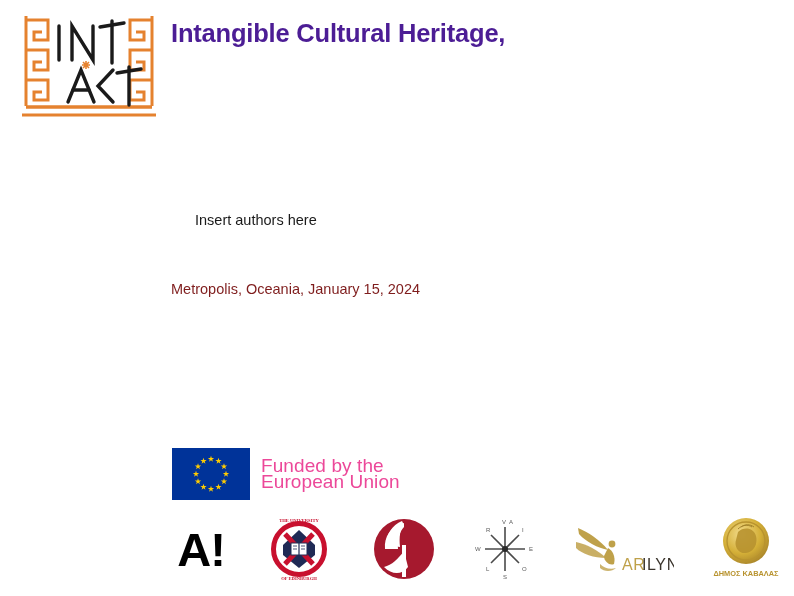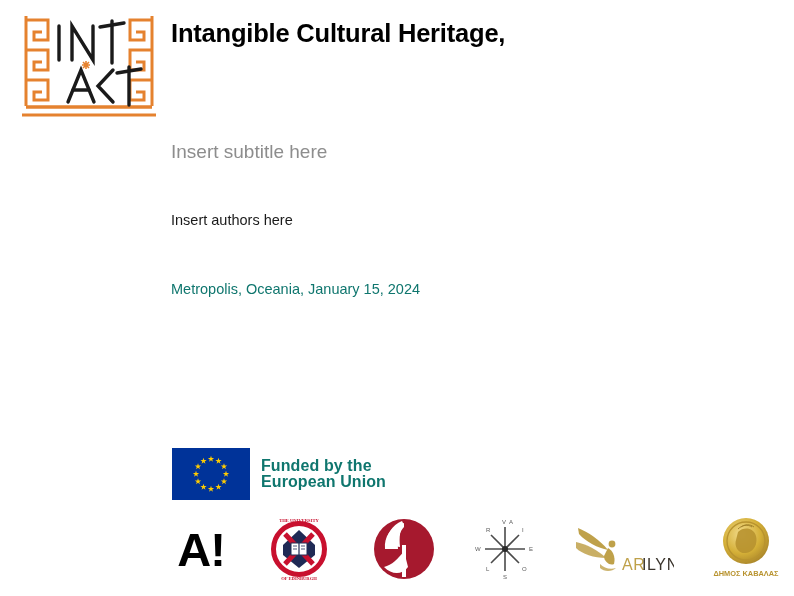--- a/index.html
+++ b/index.html
@@ -32,21 +32,21 @@
     height: 112px;
   }
   .intact-logo svg { display: block; }
 
   
   .project-title {
     position: absolute;
     left: 171px;
     top: 18px;
     width: 600px;
-    color: #000000;
+    color: #4c1d95;
     font-weight: bold;
     font-size: 25.5px;
     line-height: 30px;
     letter-spacing: -0.2px;
   }
   .project-title .tl { display: block; white-space: nowrap; }
 
   .pres-title {
     position: absolute;
     left: 171px;
@@ -68,27 +68,27 @@
   }
 
   .authors {
     position: absolute;
     left: 171px;
     top: 211px;
     color: #1a1a1a;
     font-size: 14.5px;
     line-height: 19.5px;
   }
-  .authors span { display: block; white-space: nowrap; }
+  .authors span { display: block; white-space: nowrap; margin-left: 24px; }
 
   .venue-date {
     position: absolute;
     left: 171px;
     top: 280px;
-    color: #0f766e;
+    color: #7f1d1d;
     font-size: 14.5px;
     line-height: 19px;
     white-space: nowrap;
   }
 
   
   .eu-badge {
     position: absolute;
     left: 172px;
     top: 448px;
@@ -99,23 +99,23 @@
   .eu-flag {
     width: 78px;
     height: 52px;
     background: #003399;
     position: relative;
     flex: 0 0 auto;
   }
   .eu-flag svg { display: block; }
   .eu-text {
     margin-left: 11px;
-    color: #0f766e;
-    font-size: 16px;
-    font-weight: bold;
+    color: #ec4899;
+    font-size: 19px;
+    font-weight: normal;
     line-height: 16px;
     letter-spacing: 0.1px;
   }
   .eu-text span { display: block; white-space: nowrap; }
 
   
   .partners {
     position: absolute;
     left: 170px;
     top: 511px;
@@ -185,21 +185,20 @@
       <g>
         <path d="M68 51 L68 59 M64 55 L72 55 M65 52 L71 58 M71 52 L65 58" stroke="#E5822F" stroke-width="1.6"></path>
       </g>
     </svg>
   </div>
 
   <div class="project-title">
     <span class="tl">Intangible Cultural Heritage,</span>
   </div>
 
-  <div class="pres-subtitle">Insert subtitle here</div>
 
   <div class="authors">
     <span>Insert authors here</span>
   </div>
   <div class="venue-date">Metropolis, Oceania, January 15, 2024</div>
 
   <div class="eu-badge">
     <div class="eu-flag">
       <svg width="78" height="52" viewBox="0 0 78 52" xmlns="http://www.w3.org/2000/svg">
         <rect x="0" y="0" width="78" height="52" fill="#003399"></rect>

